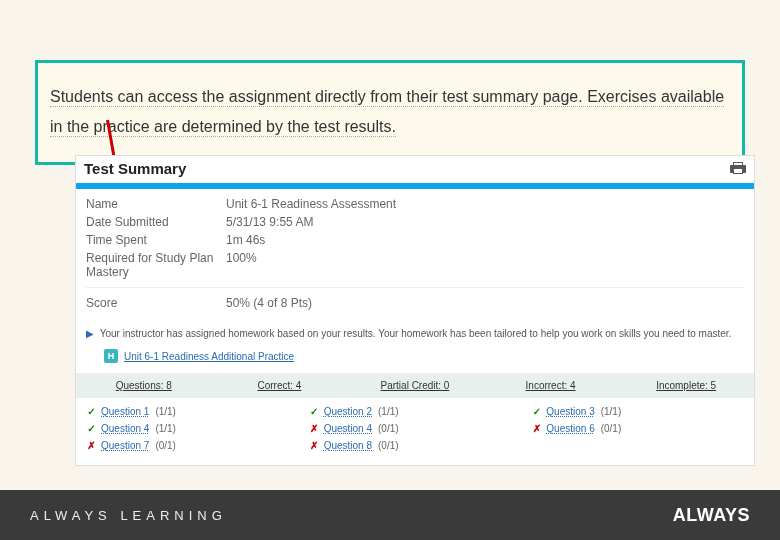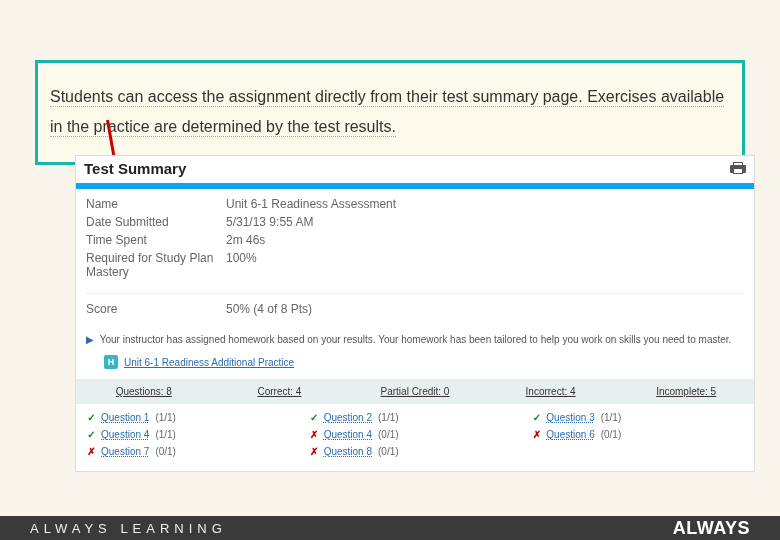--- a/index.html
+++ b/index.html
@@ -11,35 +11,35 @@
   .content { position: absolute; top: 155px; left: 75px; right: 25px; background: #fff; border: 1px solid #ddd; }
   .header-row { display: flex; justify-content: space-between; align-items: center; border-bottom: 6px solid #0ea5e9; padding: 4px 8px 6px; }
   .page-title { font-size: 15px; font-weight: bold; color: #222; }
   .print-icon { width: 16px; height: 13px; position: relative; }
   .print-icon .top { position: absolute; top: 0; left: 3px; width: 10px; height: 3px; border: 1px solid #555; border-bottom: none; background: #fff; }
   .print-icon .body { position: absolute; top: 3px; left: 0; width: 16px; height: 8px; background: #555; border-radius: 1px; }
   .print-icon .paper { position: absolute; top: 6px; left: 3px; width: 10px; height: 6px; background: #fff; border: 1px solid #555; }
   .meta { padding: 6px 10px 10px; }
   .meta-row { display: flex; padding: 2px 0; color: #666; font-size: 12px; }
   .meta-label { width: 140px; }
-  .score-row { border-top: 1px solid #eee; margin-top: 12px; padding-top: 8px; }
+  .score-row { border-top: 1px solid #eee; margin-top: 6px; padding-top: 8px; }
   .notice { display: flex; align-items: center; gap: 6px; padding: 6px 10px 10px; color: #555; font-size: 10px; flex-wrap: wrap; }
   .notice .arrow-icon { color: #2b6cb0; font-size: 10px; }
   .badge { display: inline-block; background: #3bb4c1; color: #fff; width: 14px; height: 14px; text-align: center; line-height: 14px; font-size: 9px; font-weight: bold; border-radius: 2px; margin-left: 18px; }
   .link { color: #2b6cb0; text-decoration: underline; cursor: pointer; }
   .stats-bar { display: flex; background: #e8f0ef; padding: 7px 0; font-size: 10px; color: #333; text-decoration: underline; }
   .stat { flex: 1; text-align: center; }
   .questions { padding: 8px 10px 14px; display: grid; grid-template-columns: repeat(3, 1fr); gap: 6px 10px; font-size: 10px; }
   .q-item { display: flex; align-items: center; gap: 4px; }
   .q-item .mark { width: 11px; text-align: center; font-weight: bold; }
   .mark.ok { color: #0a8a0a; }
   .mark.no { color: #c00; }
   .q-item .qlink { color: #2b6cb0; text-decoration: underline dotted; white-space: nowrap; }
   .q-item .pts { color: #666; margin-left: 2px; }
-  .footer { position: absolute; bottom: 0; left: 0; right: 0; height: 24px; background: #3a3a3a; display: flex; justify-content: space-between; align-items: center; padding: 0 30px; }
+  .footer { position: absolute; bottom: 0; left: 0; right: 0; height: 50px; background: #3a3a3a; display: flex; justify-content: space-between; align-items: center; padding: 0 30px; }
   .tagline { color: #eee; letter-spacing: 5px; font-size: 13px; font-weight: 300; }
   .brand { color: #fff; font-size: 18px; font-weight: bold; letter-spacing: 0.5px; }
 </style>
 </head>
 <body>
 
 <div class="callout-box">
   <span>Students can access the assignment directly from their test summary page. Exercises available in the practice are determined by the test results.</span>
 </div>
 
@@ -61,21 +61,21 @@
     <div class="meta-row">
       <div class="meta-label">Name</div>
       <div>Unit 6-1 Readiness Assessment</div>
     </div>
     <div class="meta-row">
       <div class="meta-label">Date Submitted</div>
       <div>5/31/13 9:55 AM</div>
     </div>
     <div class="meta-row">
       <div class="meta-label">Time Spent</div>
-      <div>2m 46s</div>
+      <div>1m 46s</div>
     </div>
     <div class="meta-row">
       <div class="meta-label">Required for Study Plan Mastery</div>
       <div>100%</div>
     </div>
     <div class="meta-row score-row">
       <div class="meta-label">Score</div>
       <div>50% (4 of 8 Pts)</div>
     </div>
   </div>

